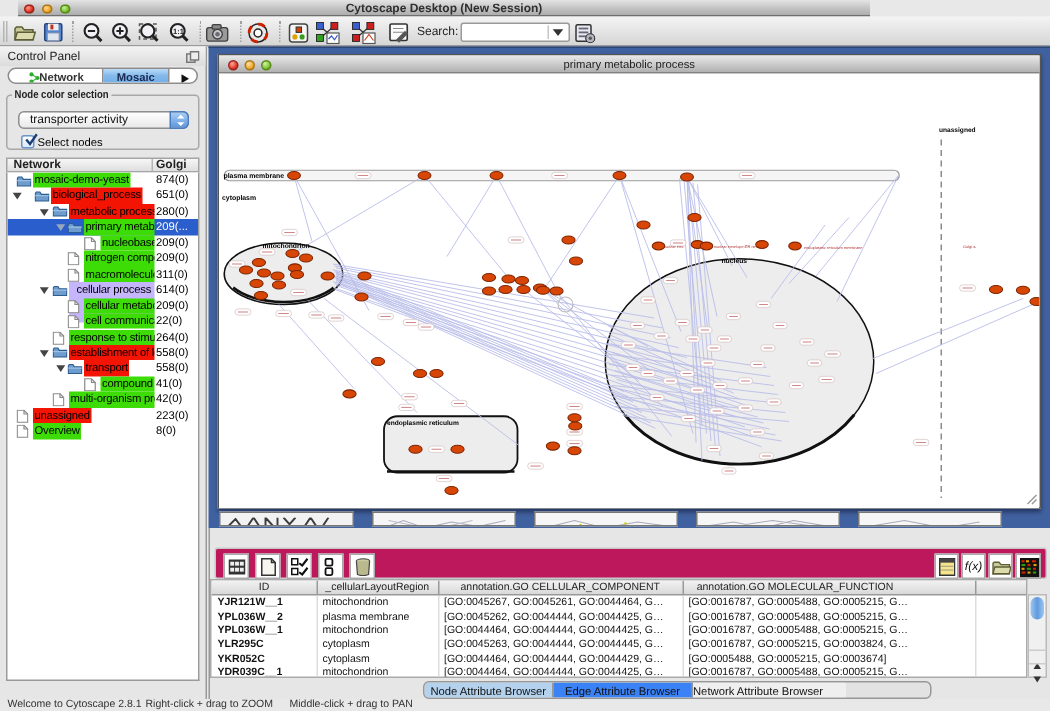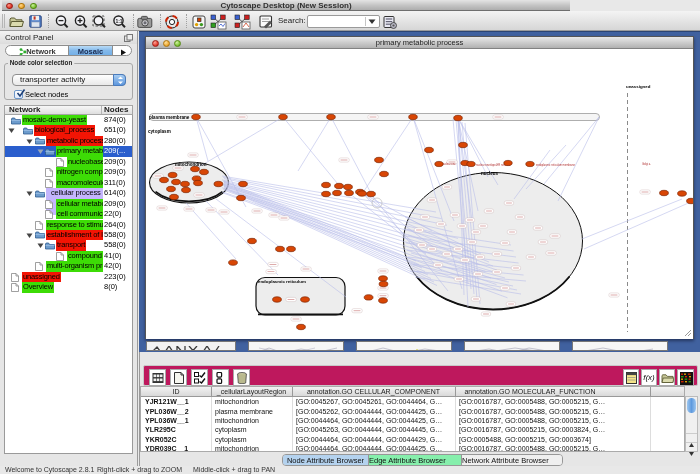--- a/index.html
+++ b/index.html
@@ -1,18 +1,18 @@
 <!DOCTYPE html>
 <html><head><meta charset="utf-8"><style>
 * { margin:0; padding:0; box-sizing:border-box; font-family:"Liberation Sans",sans-serif; }
 body { width:700px; height:474px; position:relative; overflow:hidden; background:#e8e8e8; }
 .abs { position:absolute; }
 </style></head><body>
 
-<div class="abs" style="left:2px;top:0;width:568px;height:11px;background:linear-gradient(#e4e4e4,#c3c3c3 55%,#adadad);border-bottom:1px solid #6f6f6f">
+<div class="abs" style="left:12px;top:0;width:568px;height:11px;background:linear-gradient(#e4e4e4,#c3c3c3 55%,#adadad);border-bottom:1px solid #6f6f6f">
   <div class="abs" style="left:4px;top:2.5px;width:6.5px;height:6.5px;border-radius:50%;background:radial-gradient(circle at 35% 30%,#ff9a8a,#e33a2c 60%,#a02017);border:0.5px solid #9c2018"></div>
   <div class="abs" style="left:16px;top:2.5px;width:6.5px;height:6.5px;border-radius:50%;background:radial-gradient(circle at 35% 30%,#ffd98e,#eda933 60%,#b0720e);border:0.5px solid #ad750f"></div>
   <div class="abs" style="left:28px;top:2.5px;width:6.5px;height:6.5px;border-radius:50%;background:radial-gradient(circle at 35% 30%,#c9f09a,#7ec437 60%,#508410);border:0.5px solid #568c13"></div>
   <div style="text-align:center;font-size:8px;font-weight:bold;color:#2f2f2f;line-height:11px">Cytoscape Desktop (New Session)</div>
 </div>
 
 <div class="abs" style="left:0;top:11px;width:700px;height:20px;background:linear-gradient(#f4f4f4,#e2e2e2 60%,#d6d6d6);border-bottom:1px solid #9b9b9b">
   <div class="abs" style="left:2px;top:3px;width:3px;height:14px;border-left:1px solid #b5b5b5;border-right:1px solid #b5b5b5"></div>
 
   <svg class="abs" style="left:9px;top:4px" width="15" height="13">
@@ -158,21 +158,21 @@
 
   <div class="abs" style="left:14px;top:58.5px;width:9px;height:9px;background:linear-gradient(#fdfdfd,#dfeafc);border:1px solid #6d96c8;border-radius:2px"></div>
   <svg class="abs" style="left:15.5px;top:56.5px" width="10" height="10">
       <path d="M1.5 5 L4 8 L8.5 1.5" stroke="#1c3f77" stroke-width="1.6" fill="none"></path>
     </svg>
   <div class="abs" style="left:25px;top:58.5px;font-size:7.5px;color:#000">Select nodes</div>
 
   <div class="abs" style="left:4px;top:74px;width:129px;height:9.5px;background:linear-gradient(#f7f7f7,#dedede);border:1px solid #a5a5a5">
     <div style="font-size:8px;font-weight:bold;color:#222;line-height:8.5px;padding-left:4px">Network</div>
     <div class="abs" style="left:96px;top:0;width:1px;height:100%;background:#b5b5b5"></div>
-    <div class="abs" style="left:99px;top:0;font-size:8px;font-weight:bold;color:#222;line-height:8.5px">Nodes</div>
+    <div class="abs" style="left:99px;top:0;font-size:8px;font-weight:bold;color:#222;line-height:8.5px">Golgi</div>
   </div>
 
   <div class="abs" style="left:4px;top:83.5px;width:129px;height:339px;background:#fff;border:1px solid #9a9a9a;border-top:none;overflow:hidden">
     <div class="abs" style="left:0;top:0;width:100%;height:100%">
 <svg style="position:absolute;left:6px;top:2.0px" width="10" height="8">
           <path d="M0.5 2 L0.5 7 L9.5 7 L9.5 2.6 L4.6 2.6 L3.6 1 L1.2 1 Z" fill="#6d9ccd" stroke="#2d5c8f" stroke-width="0.8"></path>
           <path d="M0.5 3.4 L9.5 3.4" stroke="#9cc0e4" stroke-width="0.9"></path>
         </svg>
 <div style="position:absolute;left:17px;top:0.5px;height:10.4px;max-width:81px;overflow:hidden;white-space:nowrap;background:#3ddc06;color:#000;font-size:7.5px;letter-spacing:-0.15px;line-height:10.4px;padding:0 1px">mosaic-demo-yeast</div>
 <div style="position:absolute;left:99px;top:0.5px;height:10.4px;color:#000;font-size:7.5px;line-height:10.4px">874(0)</div>
@@ -731,23 +731,23 @@
   <div class="abs" style="left:545px;top:44px;width:13px;height:56px;background:#f0f0f0;border:1px solid #bbb">
     <div class="abs" style="left:1px;top:1px;width:9px;height:15px;border-radius:5px;background:linear-gradient(90deg,#9ec7ef,#5f9ade 50%,#9ec7ef)"></div>
     <div class="abs" style="left:0;bottom:9px;width:11px;height:9px;border-top:1px solid #ccc;text-align:center"><svg width="7" height="6">
           <path d="M3.5 1 L6 5 L1 5 Z" fill="#333"></path>
         </svg></div>
     <div class="abs" style="left:0;bottom:0;width:11px;height:9px;border-top:1px solid #ccc;text-align:center"><svg width="7" height="6">
           <path d="M1 1 L6 1 L3.5 5 Z" fill="#333"></path>
         </svg></div>
   </div>
 
-  <div class="abs" style="left:142px;top:101.5px;width:281px;height:12px;border:1px solid #979797;border-radius:4px;background:#e2e2e2;overflow:hidden;font-size:7.5px">
+  <div class="abs" style="left:142px;top:101.5px;width:339px;height:12px;border:1px solid #979797;border-radius:4px;background:#e2e2e2;overflow:hidden;font-size:7.5px">
     <div class="abs" style="left:0;top:0;width:86px;height:100%;background:#b4d2ee;border-right:1px solid #979797;text-align:center;line-height:12px;color:#111">Node Attribute Browser</div>
-    <div class="abs" style="left:86px;top:0;width:93px;height:100%;background:#86efac;border-right:1px solid #979797;text-align:left;line-height:12px;color:#111">Edge Attribute Browser</div>
+    <div class="abs" style="left:86px;top:0;width:93px;height:100%;background:#3b82f6;border-right:1px solid #979797;text-align:center;line-height:12px;color:#111">Edge Attribute Browser</div>
     <div class="abs" style="left:179px;top:0;width:102px;height:100%;background:#efefef;line-height:12px;color:#111">Network Attribute Browser</div>
   </div>
 </div>
 
 <div class="abs" style="left:0;top:466px;width:700px;height:8px;background:#e8e8e8;font-size:7px;color:#333">
   <span class="abs" style="left:5px;top:0;line-height:8px">Welcome to Cytoscape 2.8.1</span>
   <span class="abs" style="left:97px;top:0;line-height:8px">Right-click + drag to ZOOM</span>
   <span class="abs" style="left:193px;top:0;line-height:8px">Middle-click + drag to PAN</span>
 </div>
 

